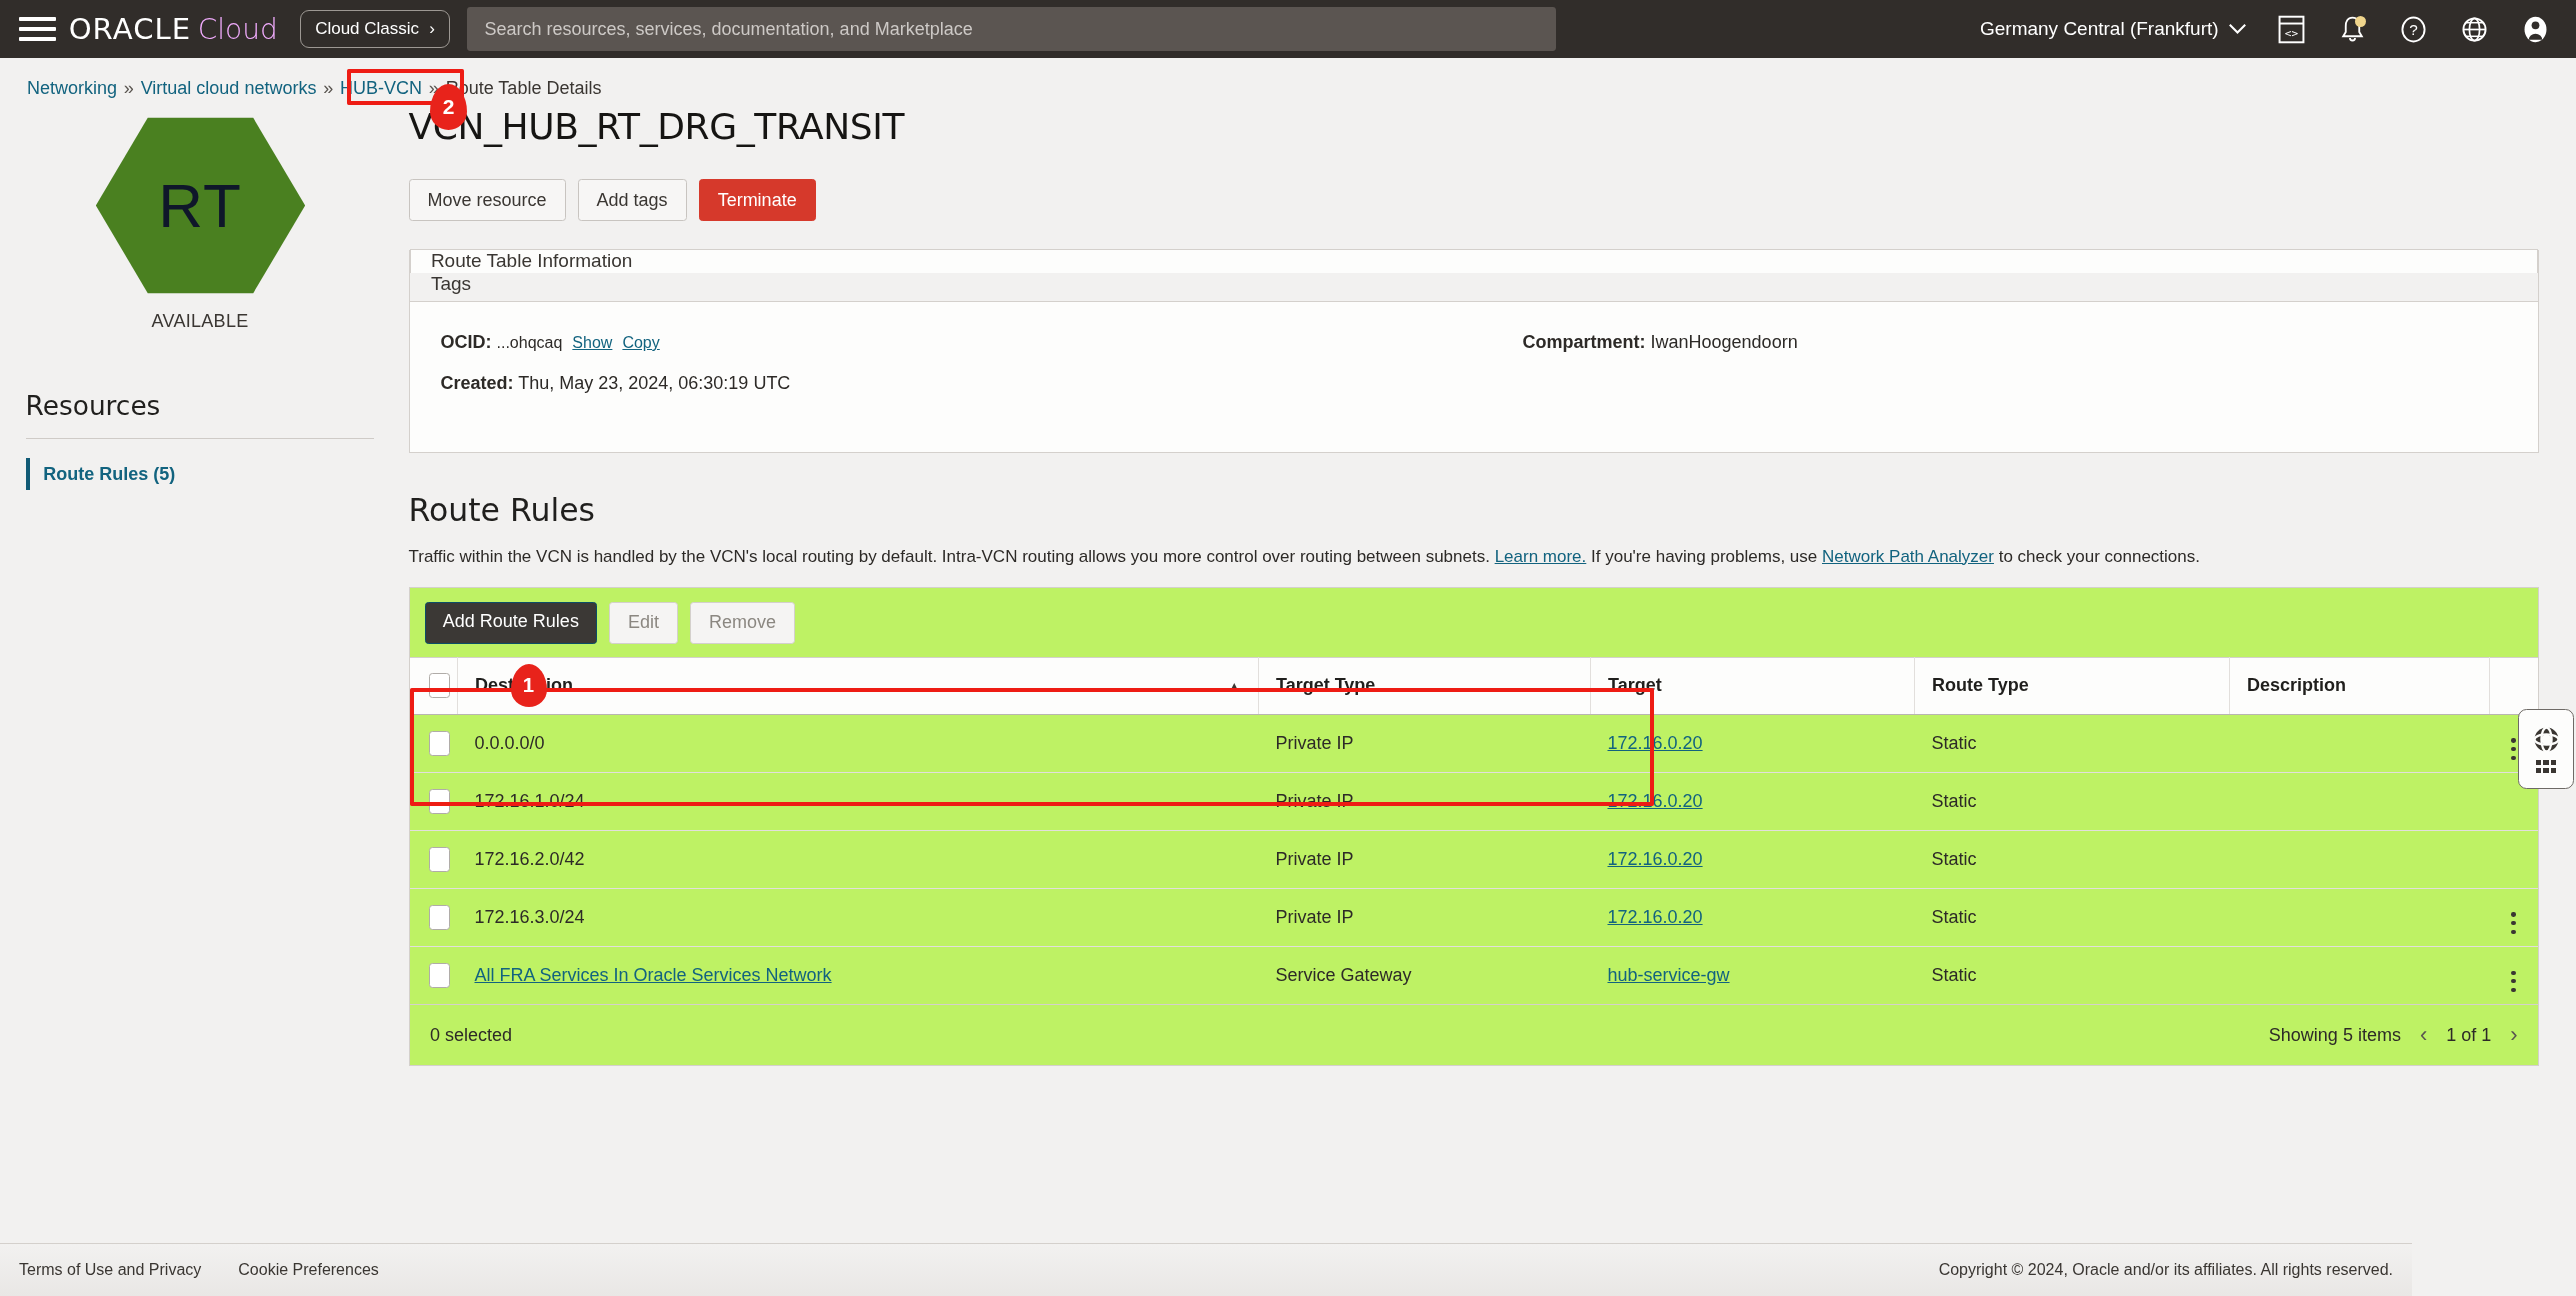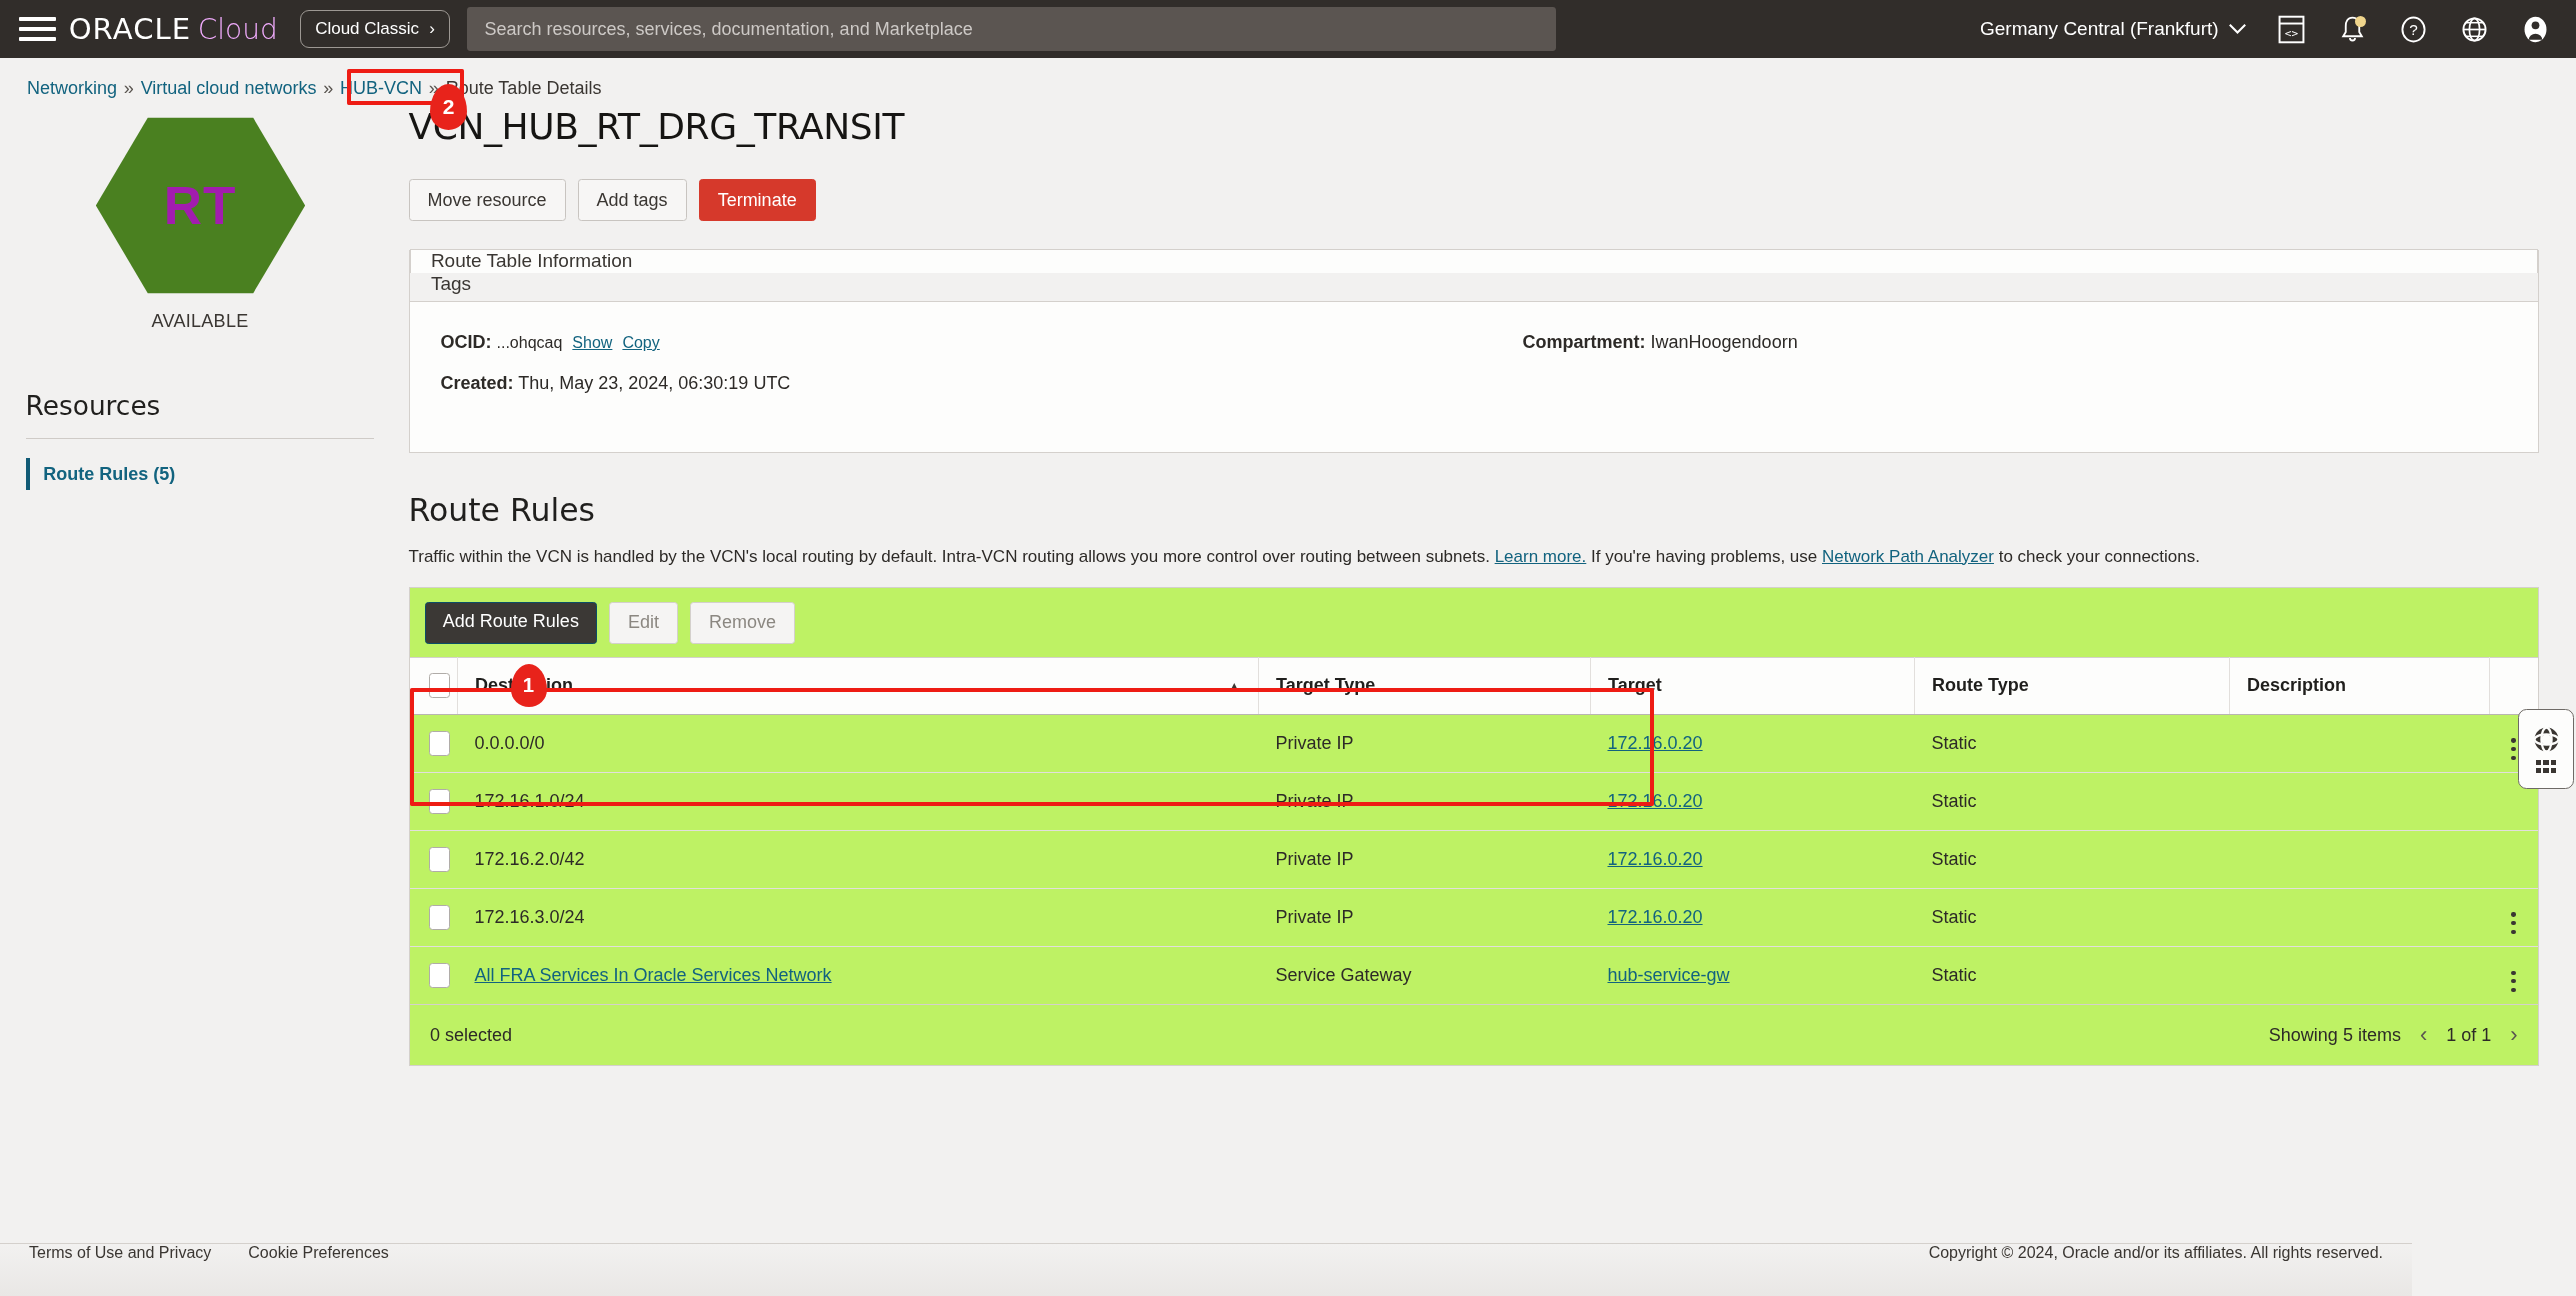--- a/index.html
+++ b/index.html
@@ -83,21 +83,21 @@
   
   .page { display: flex; padding: 0; }
   .sidebar { width: 400px; flex: 0 0 400px; padding-top: 15.3px; }
   .hexwrap { display: flex; justify-content: center; }
   .hex {
     width: 211px; height: 181px; position: relative;
     display: flex; align-items: center; justify-content: center;
   }
   .hex svg { position: absolute; inset: 0; }
   .hex span {
-    position: relative; color: #a21caf; font-size: 53px; font-weight: bold;
+    position: relative; color: #0f172a; font-size: 62px; font-weight: normal;
     letter-spacing: 0.9px; font-family: "Liberation Sans", sans-serif;
   }
   .available {
     text-align: center; font-size: 18px; color: #3a3632;
     margin-top: 15.3px; letter-spacing: 0.3px;
   }
   .res-title {
     font-size: 26.4px; color: #201f1d; font-weight: 400;
     margin: 58px 0 0 25.6px; font-family: "DejaVu Sans", sans-serif;
   }
@@ -228,21 +228,21 @@
     justify-content: center; gap: 6px; cursor: pointer; z-index: 6;
   }
   .dots9 { display: grid; grid-template-columns: repeat(3,5.1px); gap: 2.6px; }
   .dots9 i { width: 5.1px; height: 5.1px; background: #3a3632; display: block; }
 
   
   .footer {
     position: absolute; bottom: 0; left: 0; width: 2412px; height: 53px;
     background: linear-gradient(#f2f1f0, #e9e7e5);
     border-top: 0.9px solid #d4d0cc;
-    display: flex; align-items: flex-start; padding: 0 29px;
+    display: flex; align-items: center; padding: 0 19px;
     font-size: 16px; color: #3a3632;
   }
   .footer a { color: #3a3632; text-decoration: none; cursor: pointer; margin-right: 37px; }
   .copyright { margin-left: auto; }
 </style>
 </head>
 <body>
 
 <div class="topbar">
   <div class="hamburger">

